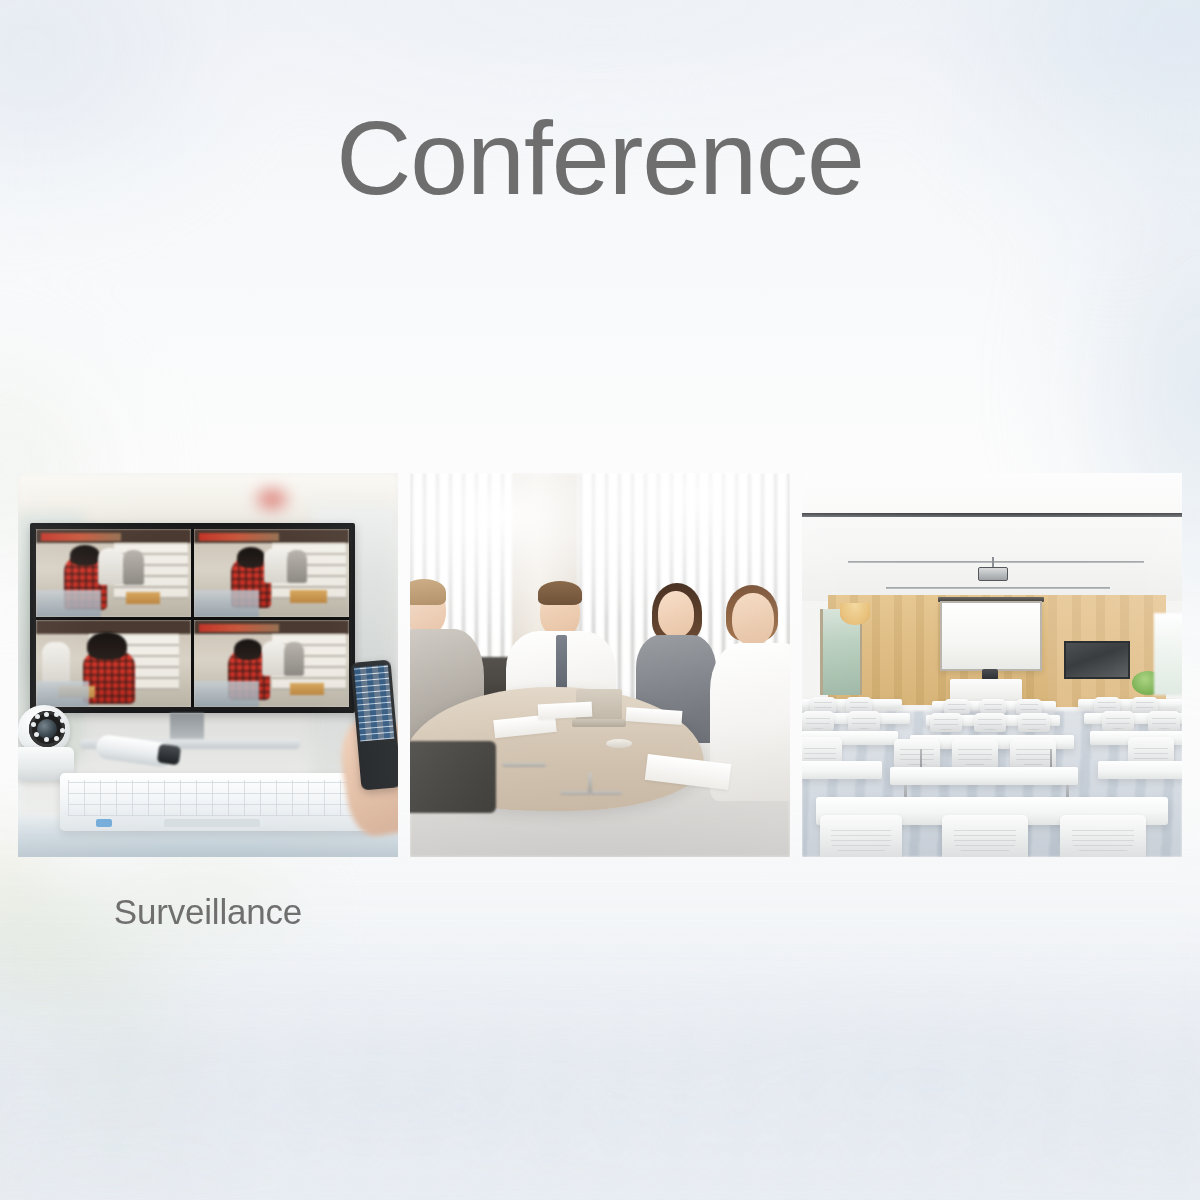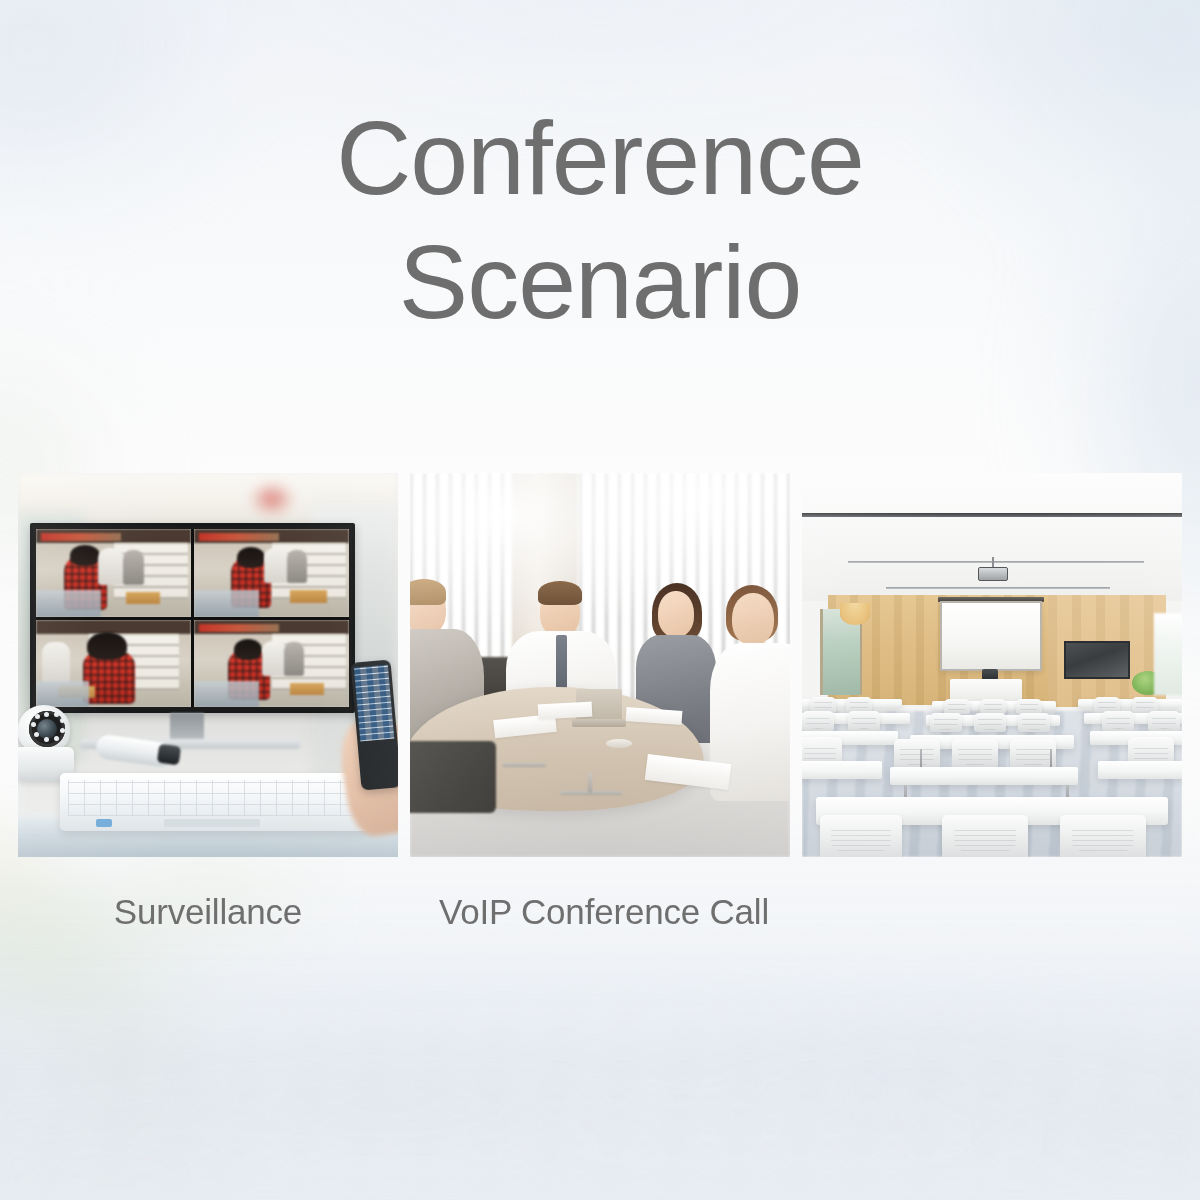--- a/index.html
+++ b/index.html
@@ -551,21 +551,21 @@
     pointer-events: none;
     background: radial-gradient(ellipse 300px 300px at 50% 45%, rgba(255,255,255,0) 40%, rgba(255,255,255,.14) 100%);
   }
 
   
   #captions {
     position: absolute;
     left: 18px; top: 888px;
     width: 1164px; height: 52px;
     display: flex;
-    gap: 16px;
+    gap: 1px;
     z-index: 6;
   }
   .caption {
     width: 380px;
     text-align: center;
     font-family: "Liberation Sans", sans-serif;
     font-size: 35px;
     line-height: 48px;
     font-weight: 400;
     color: #6f6f6f;
@@ -580,21 +580,20 @@
 
   <div class="bg-layer bg-base"></div>
   <div class="bg-layer bg-blobs"></div>
   <div class="bg-blinds"></div>
   <div class="bg-layer bg-foliage"></div>
   <div class="bg-bottom"></div>
   <div class="bg-bottom-streaks"></div>
 
   <div id="heading">
     <span class="line">Conference</span>
-    <span class="line">Scenario</span>
   </div>
 
   <div id="panels">
 
     <div class="panel">
       <div class="scene">
         <div class="s1-room"></div>
         <div class="s1-ceil"></div>
         <div class="s1-shelfL"></div>
         <div class="s1-shelfR"></div>
@@ -824,16 +823,15 @@
         <div class="s3-chair" style="left:140px;top:342px;width:86px;height:44px;"></div>
         <div class="s3-chair" style="left:258px;top:342px;width:86px;height:44px;"></div>
       </div>
       <div class="veil"></div>
     </div>
 
   </div>
 
   <div id="captions">
     <div class="caption">Surveillance</div>
-    <div class="caption">VoIP Conference Call</div>
   </div>
 
 </div>
 
 </body></html>

